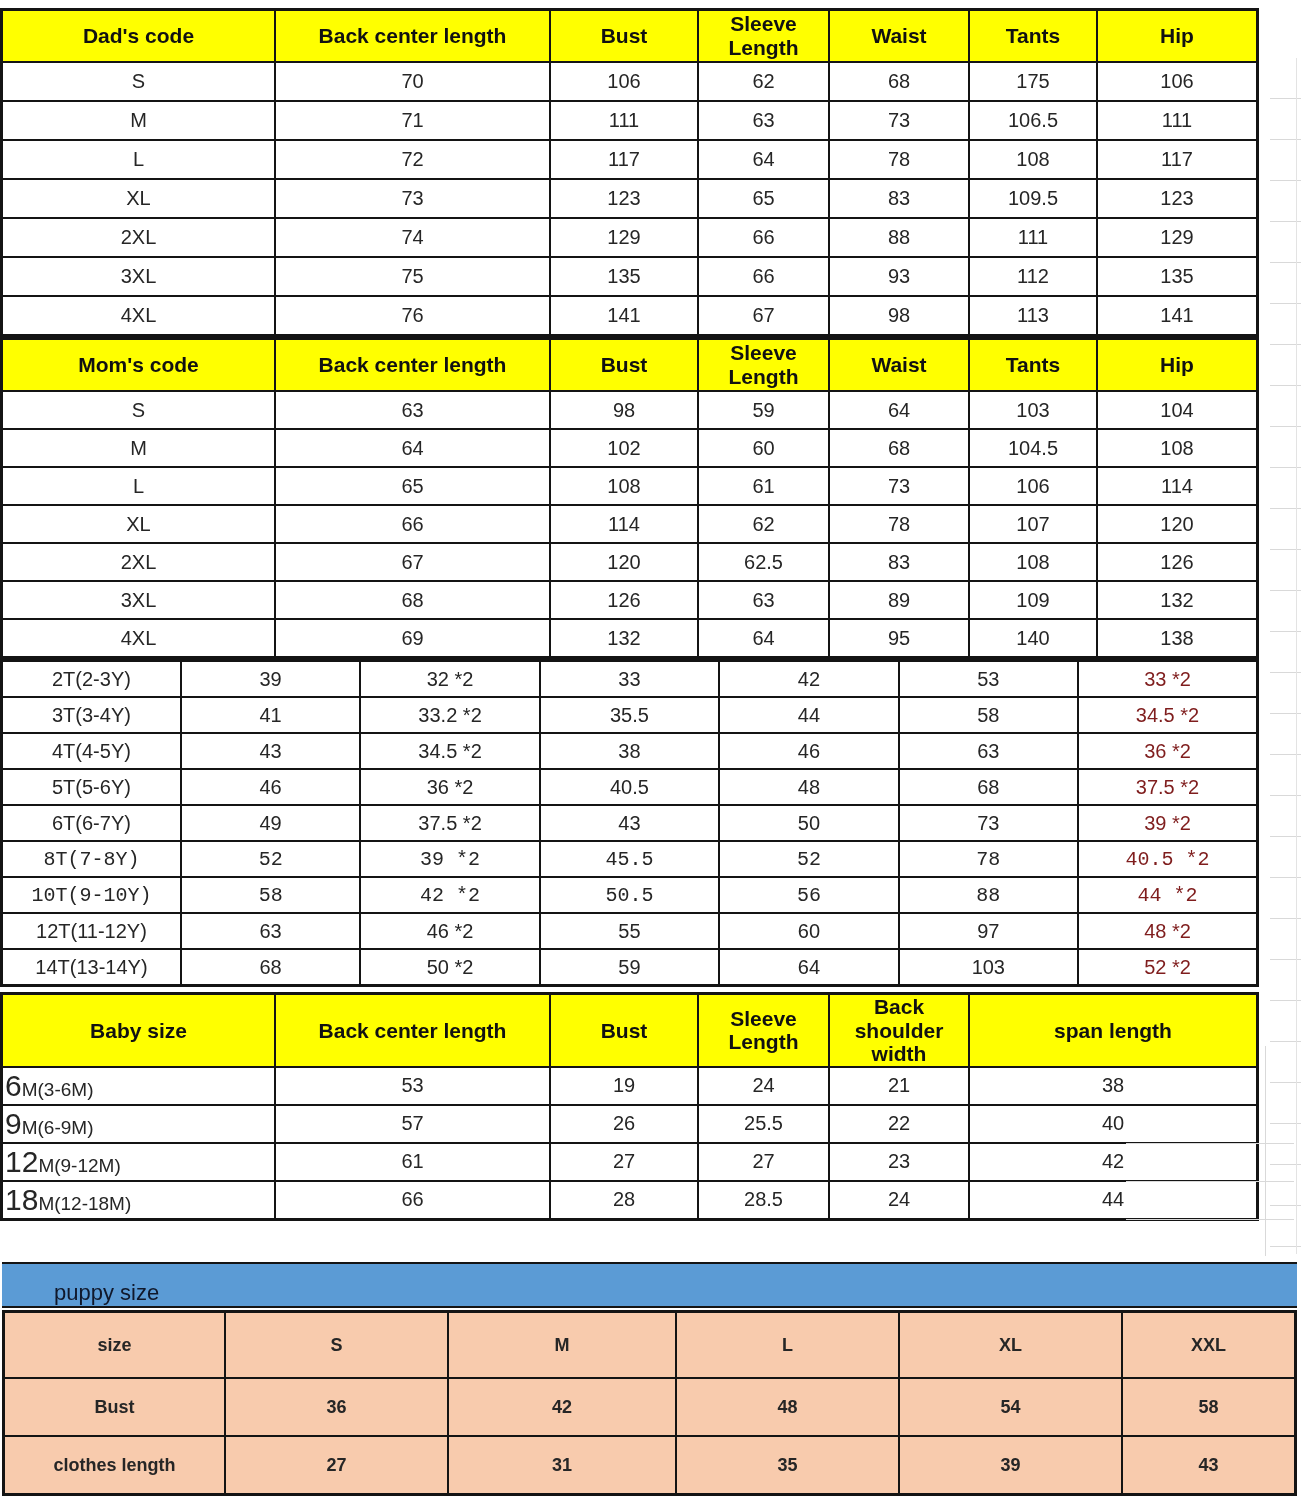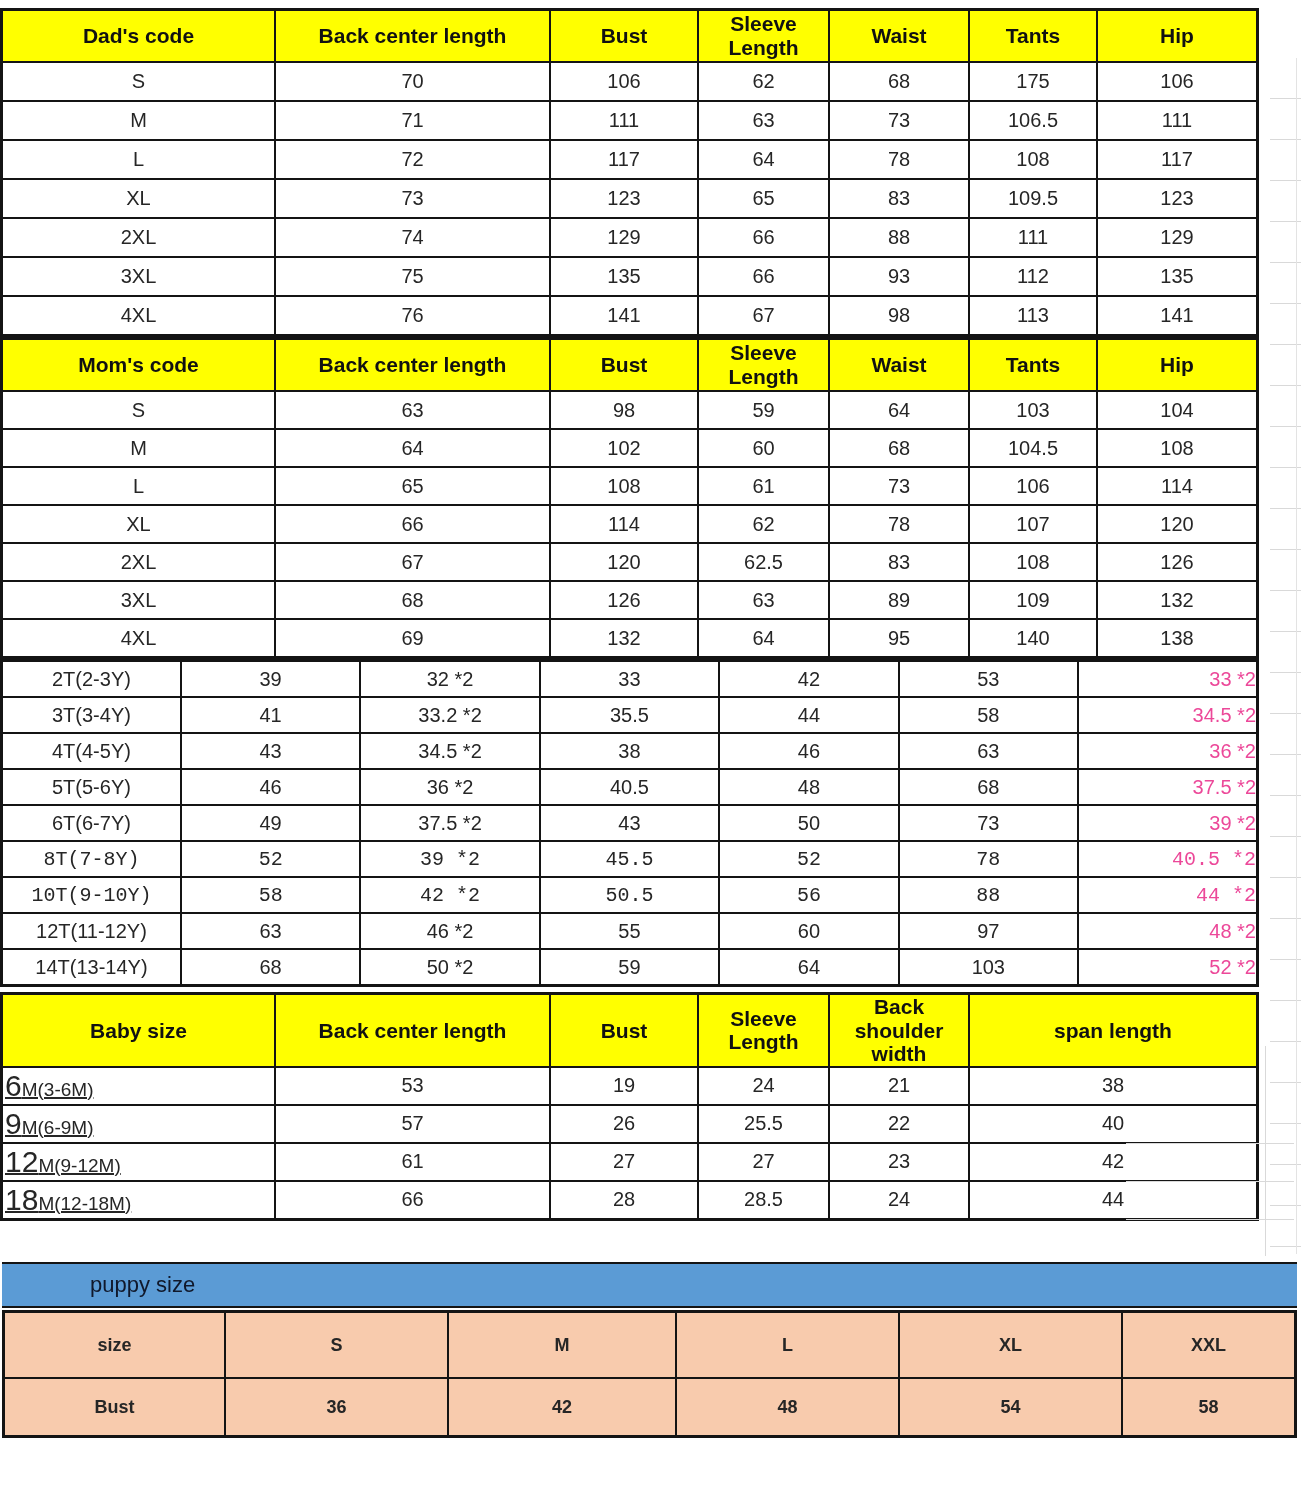--- a/index.html
+++ b/index.html
@@ -21,49 +21,49 @@
   table.grid td{font-size:20px;color:#262626;}
   .grid th:nth-child(1){width:271px}
   .grid th:nth-child(2){width:273px}
   .grid th:nth-child(3){width:146px}
   .grid th:nth-child(4){width:129px}
   .grid th:nth-child(5){width:138px}
   .grid th:nth-child(6){width:126px}
   .sec-dad td{height:37px;}
   .sec-mom td{height:36px;}
   .sec-children td{height:34px;font-size:19px;}
-  .sec-children td:last-child{color:#ec4899;text-align:right;}   
+  .sec-children td:last-child{color:#7f1d1d;}   
   .sec-baby{width:1114px;margin-top:5px;}
   .sec-baby th{height:53px;}
   .sec-baby td{height:36px;}
   .sec-baby th:nth-child(6){width:auto}
   .row-plain{color:#262626;}
   .row-blue{color:#3fa2df;}
   .row-navy{color:#203864;font-family:Liberation Mono, monospace;}
   .row-red{color:#ee3124;}
   .row-blue td,.row-navy td,.row-red td{color:inherit;}
-  .sec-baby .label-cell{text-align:left;padding-left:2px;text-decoration:underline;}
+  .sec-baby .label-cell{text-align:left;padding-left:2px;}
   .baby-big{font-size:30px;line-height:1;}
   .baby-rest{font-size:19px;}
   
   .grid-right{
     position:absolute;left:1270px;top:58px;width:31px;height:1196px;
     background:repeating-linear-gradient(to bottom,transparent 0 40px,#d9d9d9 40px 41px);
   }
   .grid-vline{position:absolute;left:1296px;top:58px;width:1px;height:1196px;background:#e3e3e3;}
   .grid-baby-right{
     position:absolute;left:1126px;top:1106px;width:168px;height:150px;
     background:repeating-linear-gradient(to bottom,transparent 0 37px,#d9d9d9 37px 38px);
   }
   .grid-baby-vline{position:absolute;left:1265px;top:1046px;width:1px;height:210px;background:#d9d9d9;}
   
   .puppy-bar{
     position:absolute;left:2px;top:1262px;width:1295px;height:46px;box-sizing:border-box;
     background:#5b9bd5;border-top:2px solid #141414;border-bottom:2px solid #141414;
-    display:flex;align-items:center;padding-left:88px;font-size:22px;color:#10182b;
+    display:flex;align-items:flex-end;padding-left:52px;font-size:22px;color:#10182b;
   }
   #puppy-table{position:absolute;left:2px;top:1310px;}
   table.puppy-grid{border-collapse:collapse;table-layout:fixed;width:1295px;border:3px solid #141414;}
   .puppy-grid th,.puppy-grid td{
     border:2px solid #141414;background:#f8cbad;color:#262626;
     text-align:center;vertical-align:middle;font-weight:bold;font-size:18px;padding:0;
   }
   .puppy-grid th{height:64px;}
   .puppy-grid td{height:56px;}
   .puppy-grid th:nth-child(1){width:219px}
@@ -384,16 +384,24 @@
             <th>XXL</th>
           </tr>
           <tr>
             <td>Bust</td>
             <td>36</td>
             <td>42</td>
             <td>48</td>
             <td>54</td>
             <td>58</td>
           </tr>
+          <tr>
+            <td>clothes length</td>
+            <td>27</td>
+            <td>31</td>
+            <td>35</td>
+            <td>39</td>
+            <td>43</td>
+          </tr>
         </tbody>
       </table>
     </div>
 </div>
 
 </body></html>

